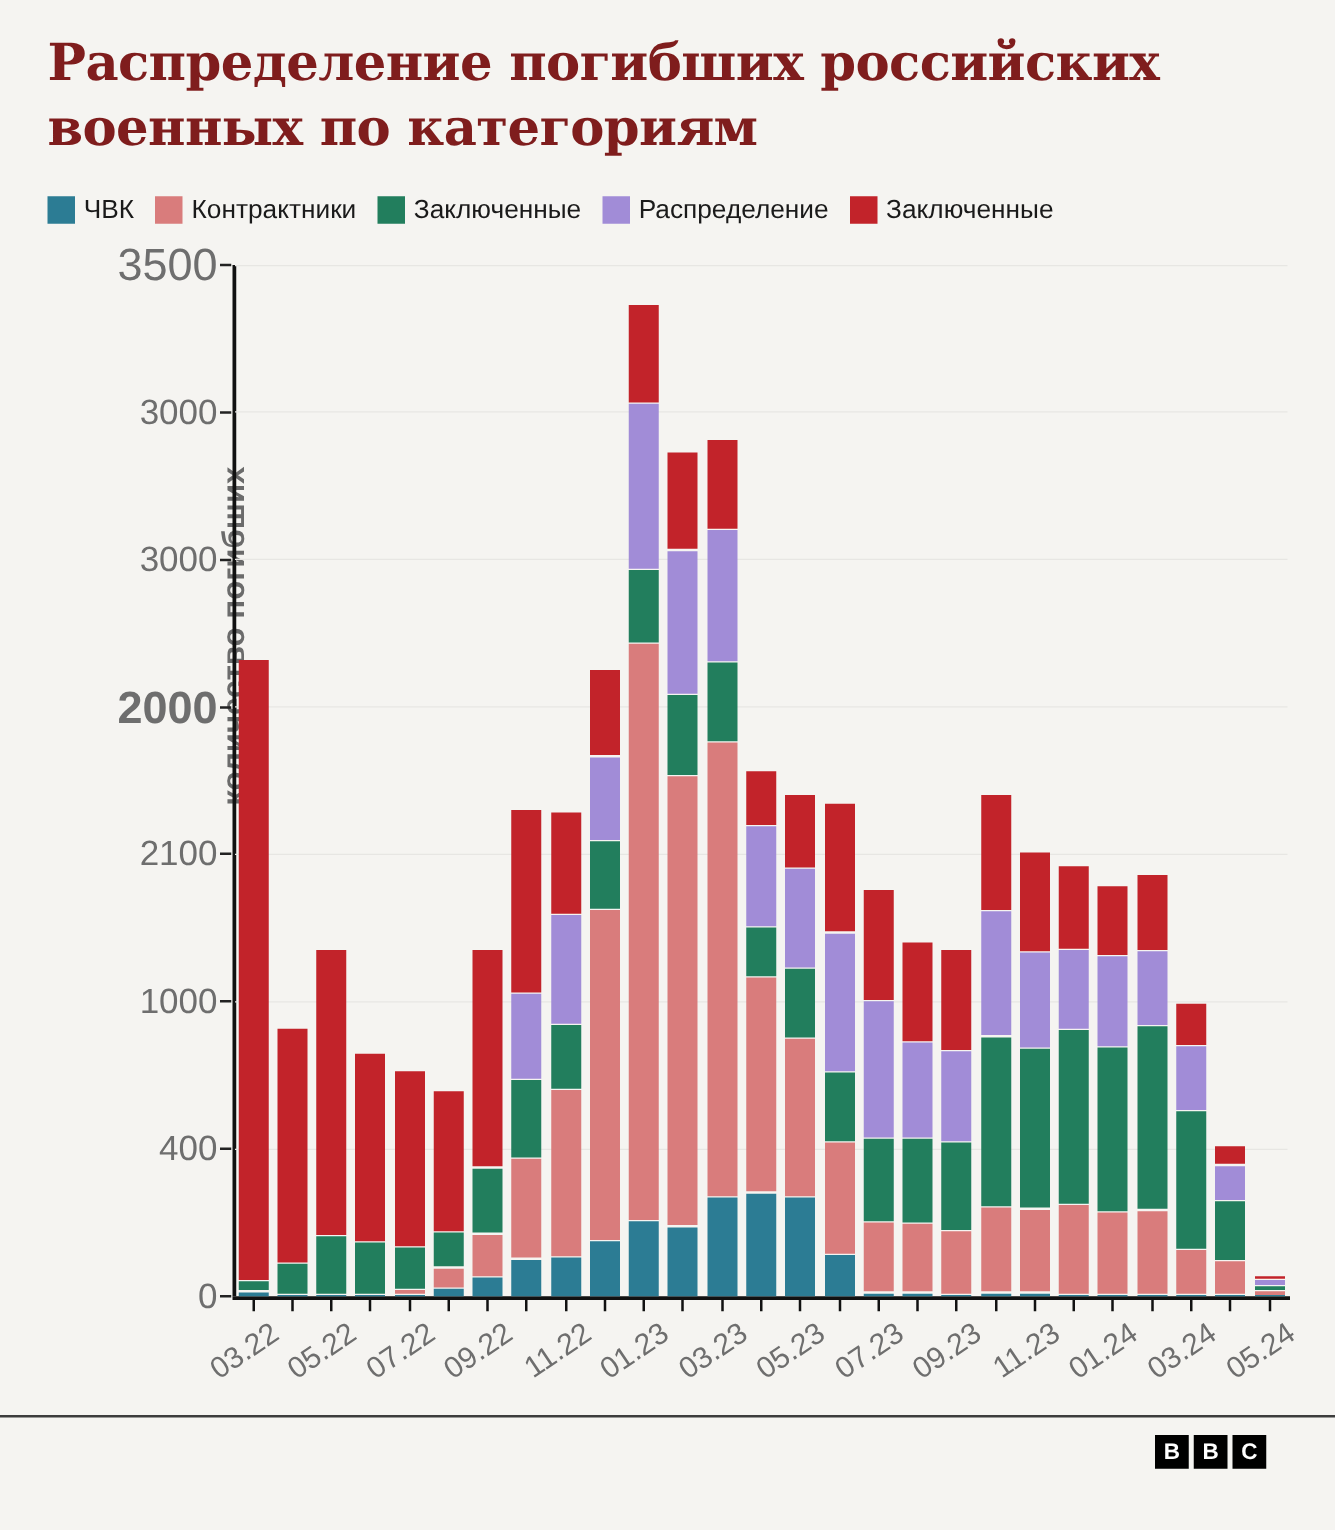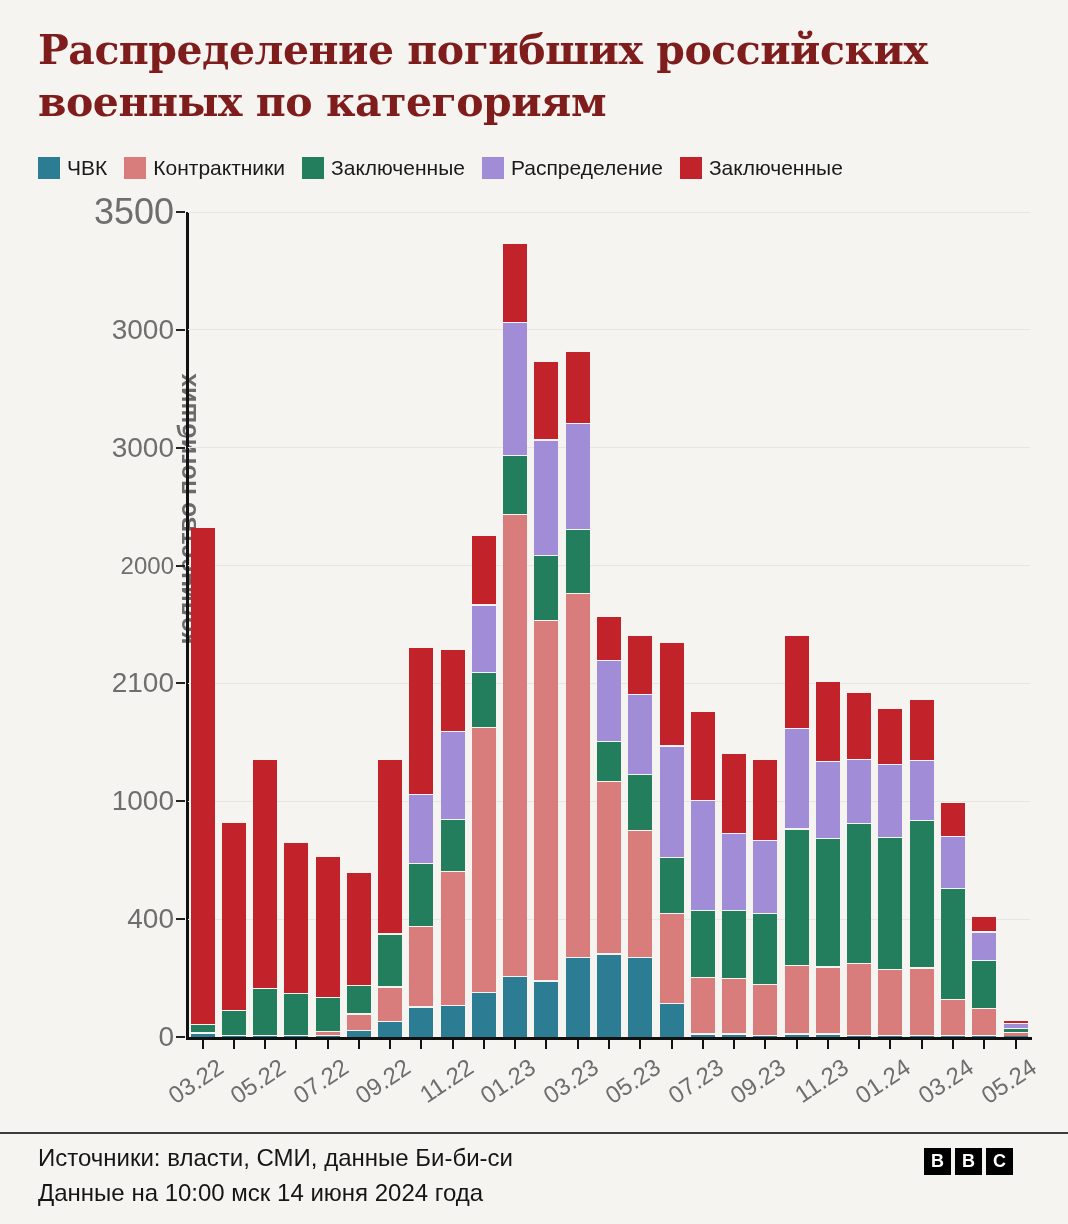--- a/index.html
+++ b/index.html
@@ -78,21 +78,21 @@
       <div class="y-tick" style="top: 706.143px;"></div>
       <div class="y-tick-label" style="position: absolute; right: 856px; top: 707.143px; transform: translateY(-50%); font-size: 28px; color: rgb(110, 110, 110);">400</div>
       <div class="gridline" style="top: 588.786px;"></div>
       <div class="y-tick" style="top: 588.286px;"></div>
       <div class="y-tick-label" style="position: absolute; right: 856px; top: 589.286px; transform: translateY(-50%); font-size: 28px; color: rgb(110, 110, 110);">1000</div>
       <div class="gridline" style="top: 470.929px;"></div>
       <div class="y-tick" style="top: 470.429px;"></div>
       <div class="y-tick-label" style="position: absolute; right: 856px; top: 471.429px; transform: translateY(-50%); font-size: 28px; color: rgb(110, 110, 110);">2100</div>
       <div class="gridline" style="top: 353.071px;"></div>
       <div class="y-tick" style="top: 352.571px;"></div>
-      <div class="y-tick-label" style="position: absolute; right: 856px; top: 353.571px; transform: translateY(-50%); font-size: 24px; color: rgb(110, 110, 110);">2000</div>
+      <div class="y-tick-label" style="position: absolute; right: 856px; top: 353.571px; transform: translateY(-50%); font-size: 36px; color: rgb(110, 110, 110); font-weight: bold;">2000</div>
       <div class="gridline" style="top: 235.214px;"></div>
       <div class="y-tick" style="top: 234.714px;"></div>
       <div class="y-tick-label" style="position: absolute; right: 856px; top: 235.714px; transform: translateY(-50%); font-size: 28px; color: rgb(110, 110, 110);">3000</div>
       <div class="gridline" style="top: 117.357px;"></div>
       <div class="y-tick" style="top: 116.857px;"></div>
       <div class="y-tick-label" style="position: absolute; right: 856px; top: 117.857px; transform: translateY(-50%); font-size: 28px; color: rgb(110, 110, 110);">3000</div>
       <div class="gridline" style="top: -0.5px;"></div>
       <div class="y-tick" style="top: -1px;"></div>
       <div class="y-tick-label" style="position: absolute; right: 856px; top: 0px; transform: translateY(-50%); font-size: 36px; color: rgb(110, 110, 110);">3500</div>
       <div class="bar-col" style="left: 2.5px; width: 24px; height: 825px;">
@@ -310,20 +310,18 @@
         <div class="bar-seg" style="bottom: 1.17857px; height: 3.04286px; background: rgb(217, 124, 124);"></div>
         <div class="bar-seg" style="bottom: 5.42143px; height: 2.33571px; background: rgb(34, 126, 93);"></div>
         <div class="bar-seg" style="bottom: 8.95714px; height: 3.98571px; background: rgb(161, 140, 215);"></div>
         <div class="bar-seg" style="bottom: 14.1429px; height: 2.33571px; background: rgb(194, 35, 42);"></div>
       </div>
       <div class="x-tick" style="left: 826.5px;"></div>
       <div class="x-tick-label" style="left: 837.5px;">05.24</div>
     </div>
 
   <div class="footer-divider"></div>
-  <div class="footer-text1">Источники: власти, СМИ, данные Би-би-си</div>
-  <div class="footer-text2">Данные на 10:00 мск 14 июня 2024 года</div>
   <div class="bbc-logo">
     <div class="bbc-block">B</div>
     <div class="bbc-block">B</div>
     <div class="bbc-block">C</div>
   </div>
 </div>
 
 </body></html>

